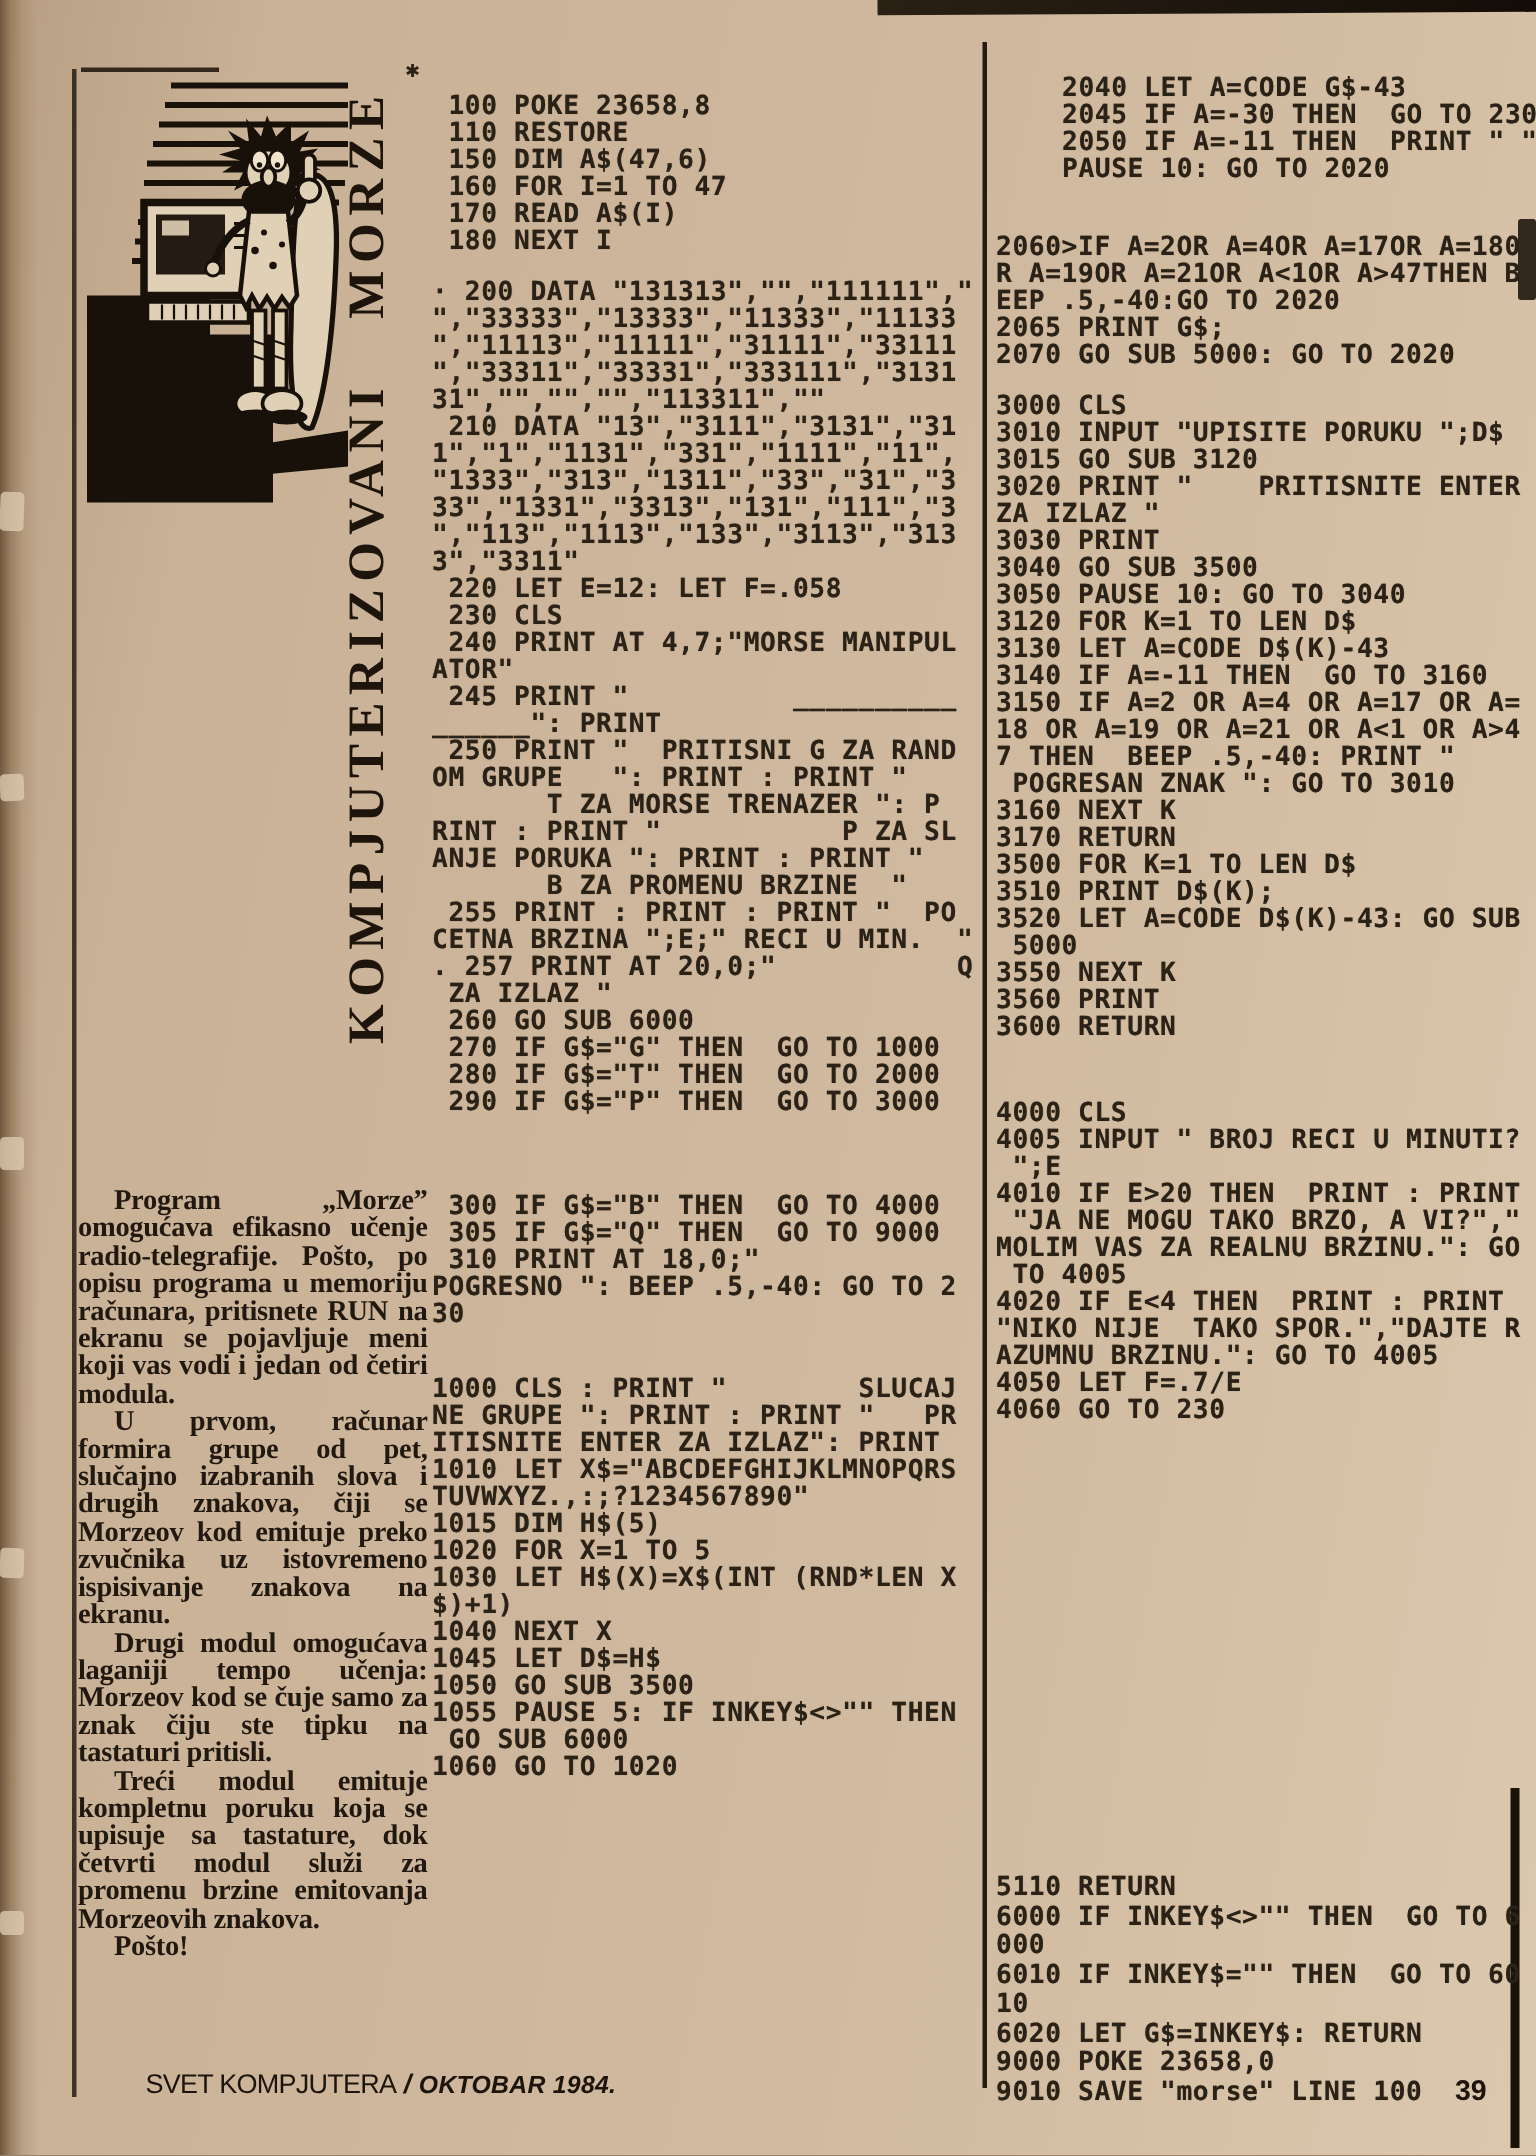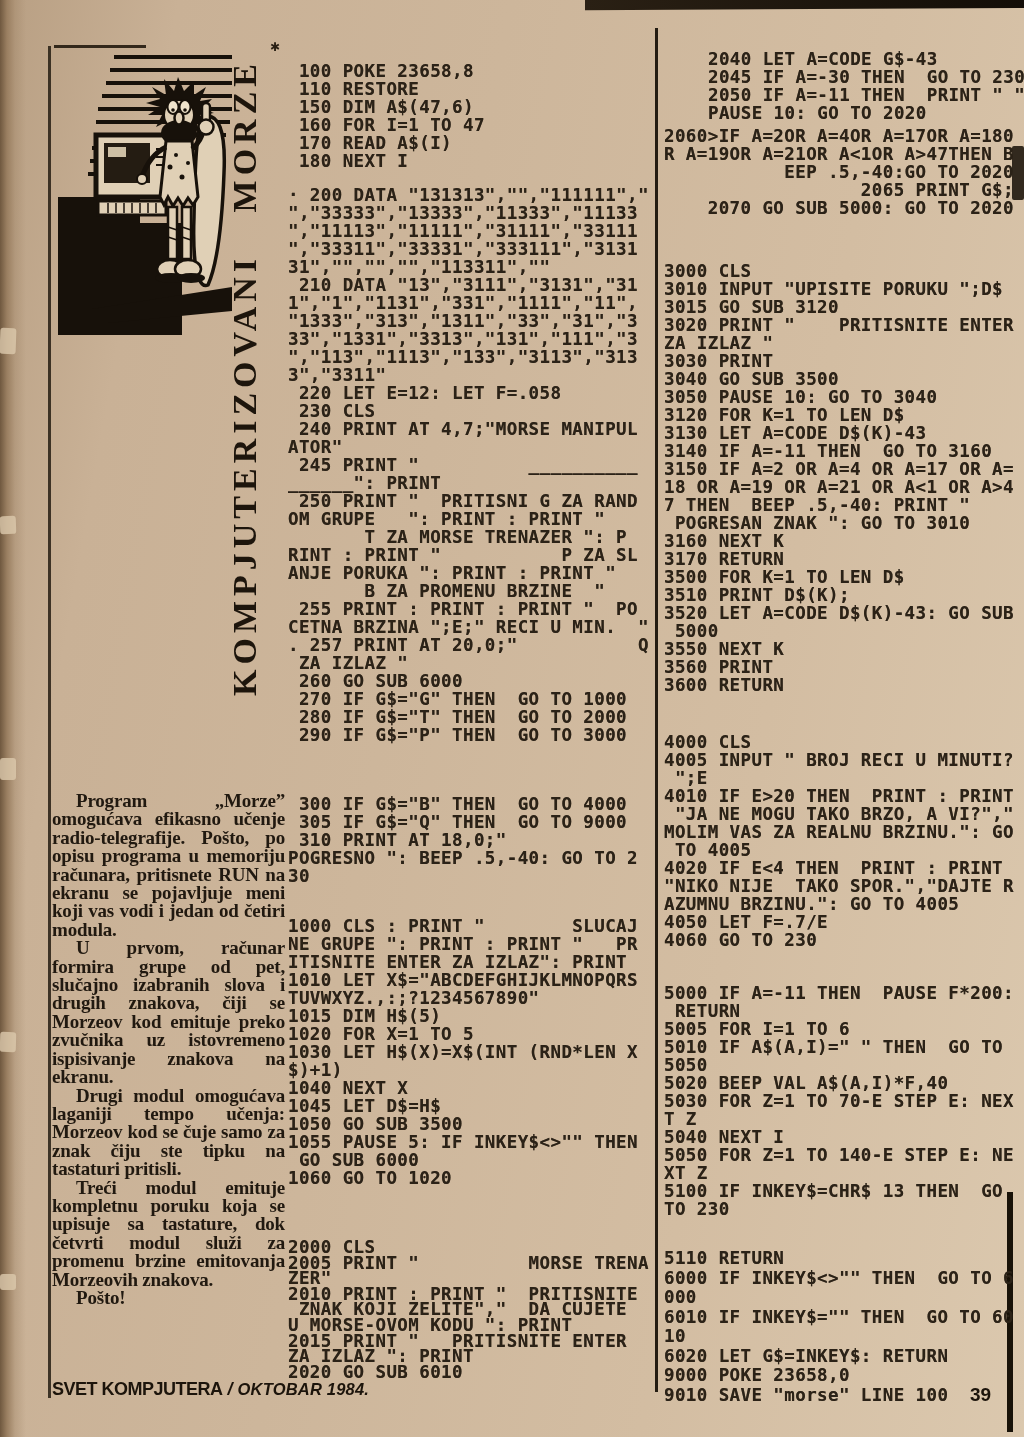--- a/index.html
+++ b/index.html
@@ -26,21 +26,21 @@
     font-weight:bold;font-size:17.5px;line-height:18px;letter-spacing:.4px;
     color:#2b2217;white-space:pre;text-shadow:0 0 .5px rgba(43,34,23,.6);}
   
   .article{position:absolute;left:52px;top:792px;width:233px;
     font-family:"Liberation Serif",serif;font-weight:bold;font-size:19px;line-height:18.4px;
     text-align:justify;color:#211910;letter-spacing:-.2px;}
   .article p{margin:0;text-indent:24px;}
   
   .footer{position:absolute;left:52px;top:1379px;white-space:nowrap;
     font-family:"Liberation Sans",sans-serif;font-size:18px;color:#1c140b;}
-  .footer .mag{font-weight:bold;letter-spacing:-.5px;font-stretch:condensed;}
+  .footer .mag{font-weight:normal;letter-spacing:-.5px;font-stretch:condensed;padding-left:45px;}
   .footer .sep{font-weight:bold;font-style:italic;}
   .footer .iss{font-weight:bold;font-style:italic;font-size:16.5px;letter-spacing:.2px;}
   .pagenum{position:absolute;left:970px;top:1384px;font-family:"Liberation Sans",sans-serif;
     font-weight:bold;font-size:19px;color:#1c140b;text-align:right;}
   .illo{position:absolute;left:56px;top:50px;width:176px;height:286px;}
 </style>
 </head>
 <body>
 
 <div id="page">
@@ -182,35 +182,26 @@
 1015 DIM H$(5)
 1020 FOR X=1 TO 5
 1030 LET H$(X)=X$(INT (RND*LEN X
 $)+1)
 1040 NEXT X
 1045 LET D$=H$
 1050 GO SUB 3500
 1055 PAUSE 5: IF INKEY$&lt;&gt;"" THEN
  GO SUB 6000
 1060 GO TO 1020</pre>
-  <pre class="code" style="left:288px;top:1240px;line-height:15.6px;">2000 CLS
-2005 PRINT "          MORSE TRENA
-ZER"
-2010 PRINT : PRINT "  PRITISNITE
- ZNAK KOJI ZELITE","  DA CUJETE
-U MORSE-OVOM KODU ": PRINT
-2015 PRINT "   PRITISNITE ENTER
-ZA IZLAZ ": PRINT
-2020 GO SUB 6010</pre>
 
   <pre class="code" style="left:664px;top:50px;margin-left:44px;">2040 LET A=CODE G$-43
 2045 IF A=-30 THEN  GO TO 230
 2050 IF A=-11 THEN  PRINT " ";:
 PAUSE 10: GO TO 2020</pre>
-  <pre class="code" style="left:664px;top:127px;text-align:right;">2060&gt;IF A=2OR A=4OR A=17OR A=180
+  <pre class="code" style="left:664px;top:156px;">2060&gt;IF A=2OR A=4OR A=17OR A=180
 R A=19OR A=21OR A&lt;1OR A&gt;47THEN B
 EEP .5,-40:GO TO 2020
 2065 PRINT G$;
 2070 GO SUB 5000: GO TO 2020</pre>
   <pre class="code" style="left:664px;top:262px;">3000 CLS
 3010 INPUT "UPISITE PORUKU ";D$
 3015 GO SUB 3120
 3020 PRINT "    PRITISNITE ENTER
 ZA IZLAZ "
 3030 PRINT
@@ -237,33 +228,20 @@
  ";E
 4010 IF E&gt;20 THEN  PRINT : PRINT
  "JA NE MOGU TAKO BRZO, A VI?","
 MOLIM VAS ZA REALNU BRZINU.": GO
  TO 4005
 4020 IF E&lt;4 THEN  PRINT : PRINT
 "NIKO NIJE  TAKO SPOR.","DAJTE R
 AZUMNU BRZINU.": GO TO 4005
 4050 LET F=.7/E
 4060 GO TO 230</pre>
-  <pre class="code" style="left:664px;top:984px;">5000 IF A=-11 THEN  PAUSE F*200:
- RETURN
-5005 FOR I=1 TO 6
-5010 IF A$(A,I)=" " THEN  GO TO
-5050
-5020 BEEP VAL A$(A,I)*F,40
-5030 FOR Z=1 TO 70-E STEP E: NEX
-T Z
-5040 NEXT I
-5050 FOR Z=1 TO 140-E STEP E: NE
-XT Z
-5100 IF INKEY$=CHR$ 13 THEN  GO
-TO 230</pre>
   <pre class="code" style="left:664px;top:1249px;line-height:19.5px;">5110 RETURN
 6000 IF INKEY$&lt;&gt;"" THEN  GO TO 6
 000
 6010 IF INKEY$="" THEN  GO TO 60
 10
 6020 LET G$=INKEY$: RETURN
 9000 POKE 23658,0
 9010 SAVE "morse" LINE 100</pre>
 
   <div class="article">

